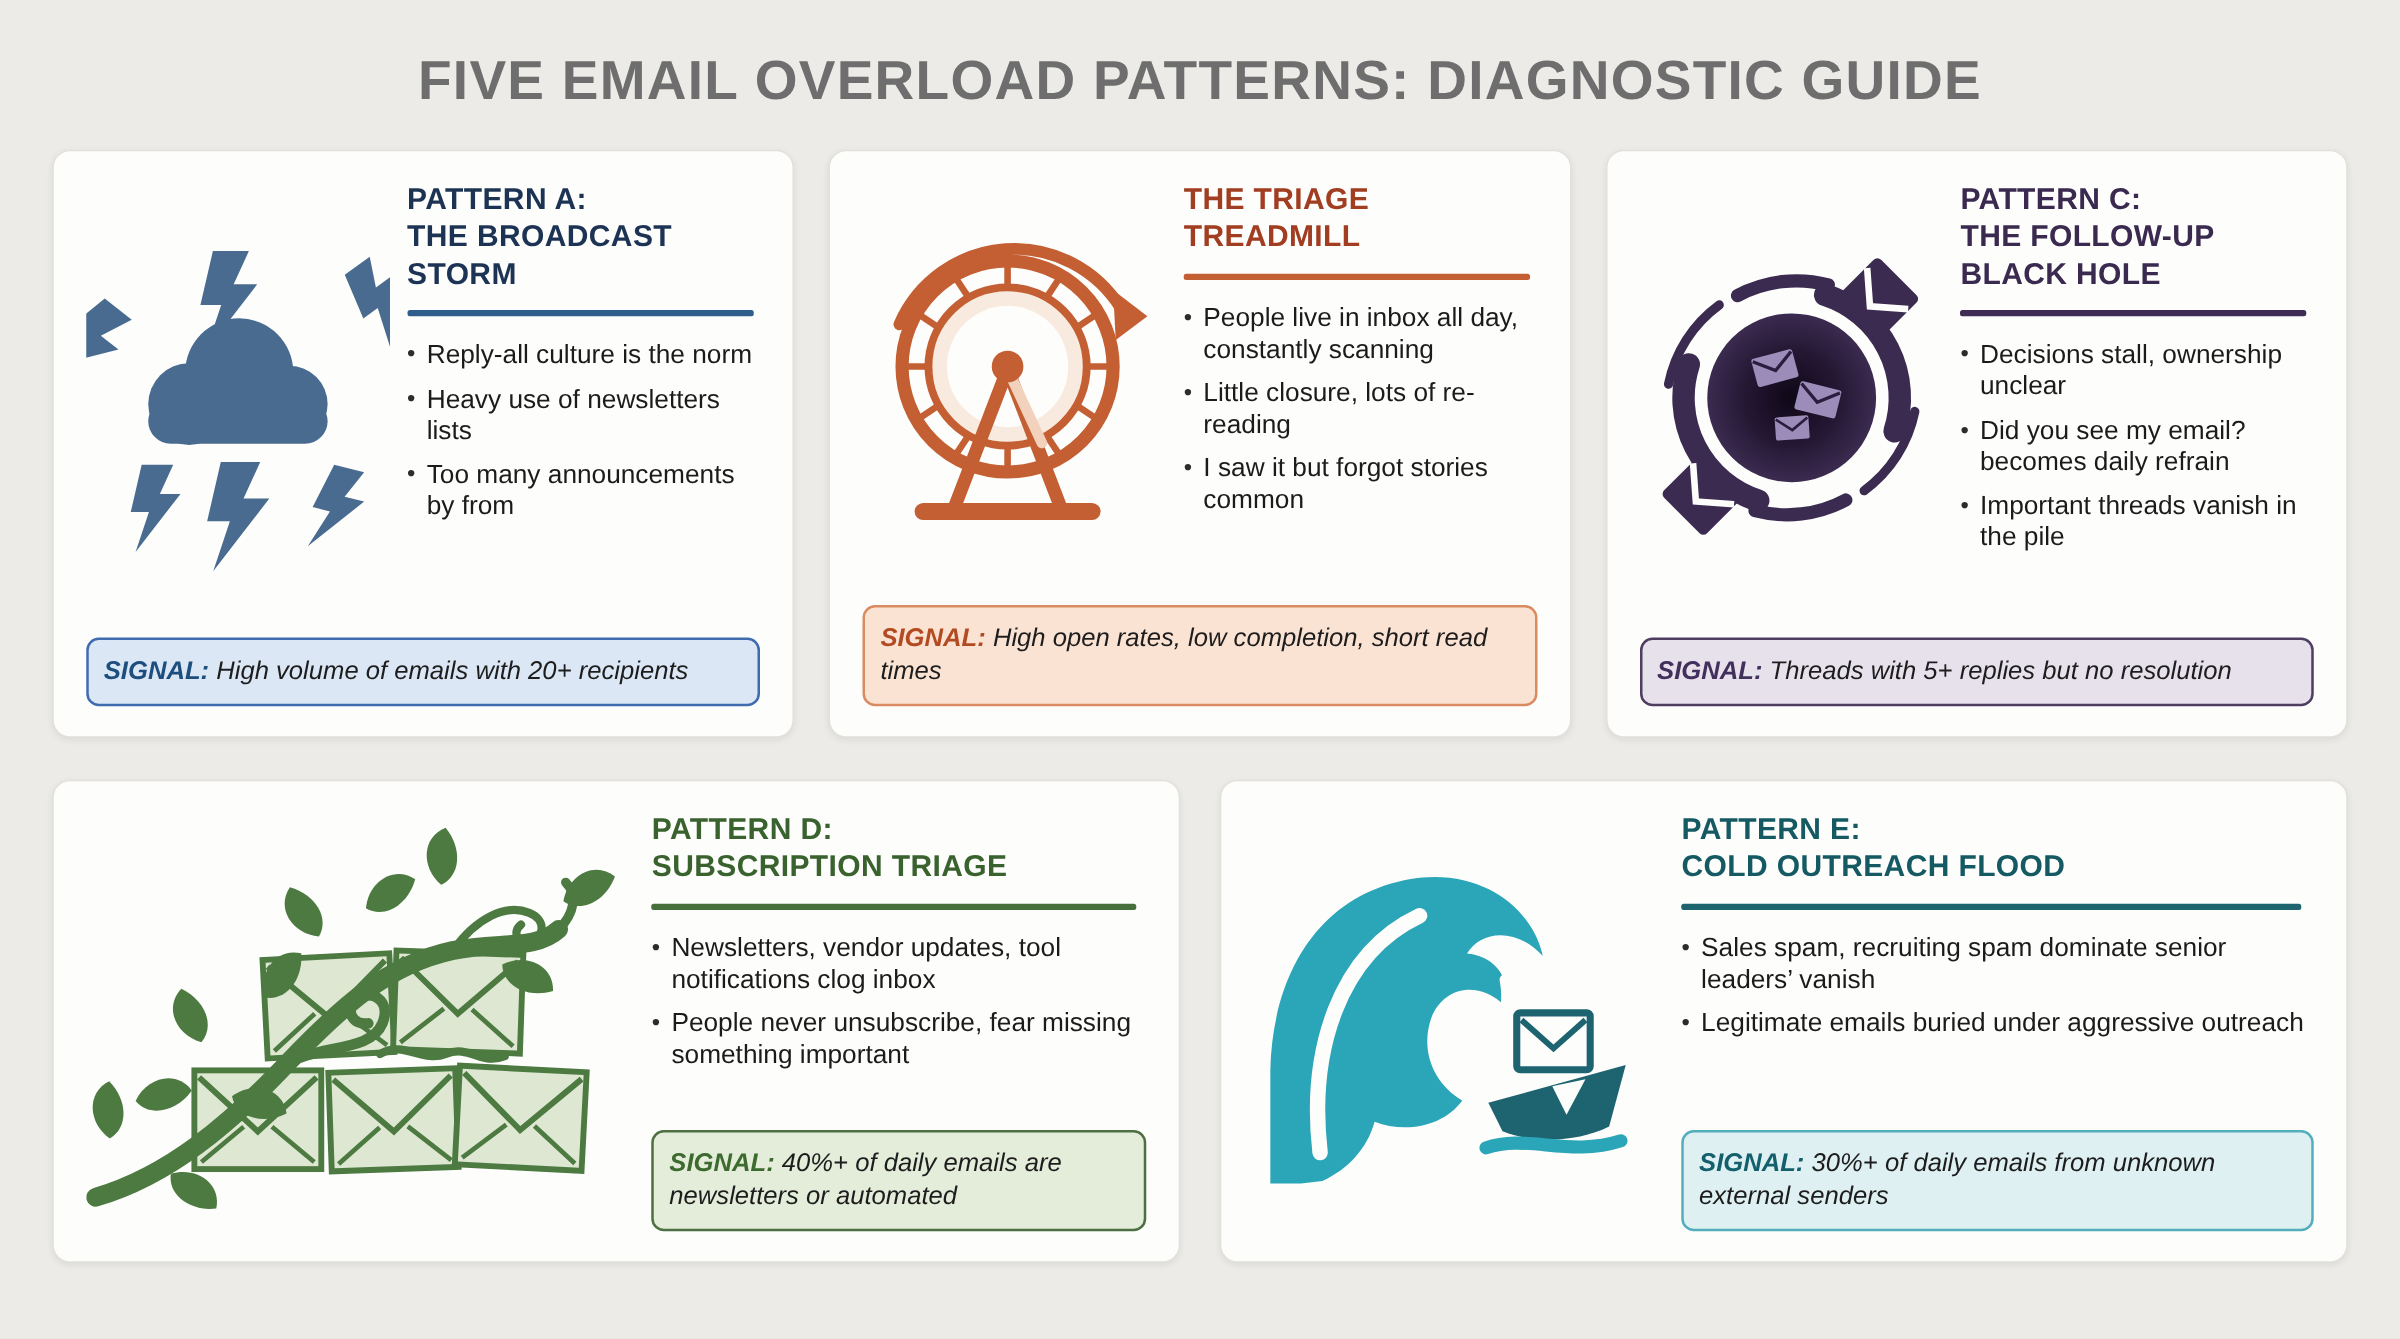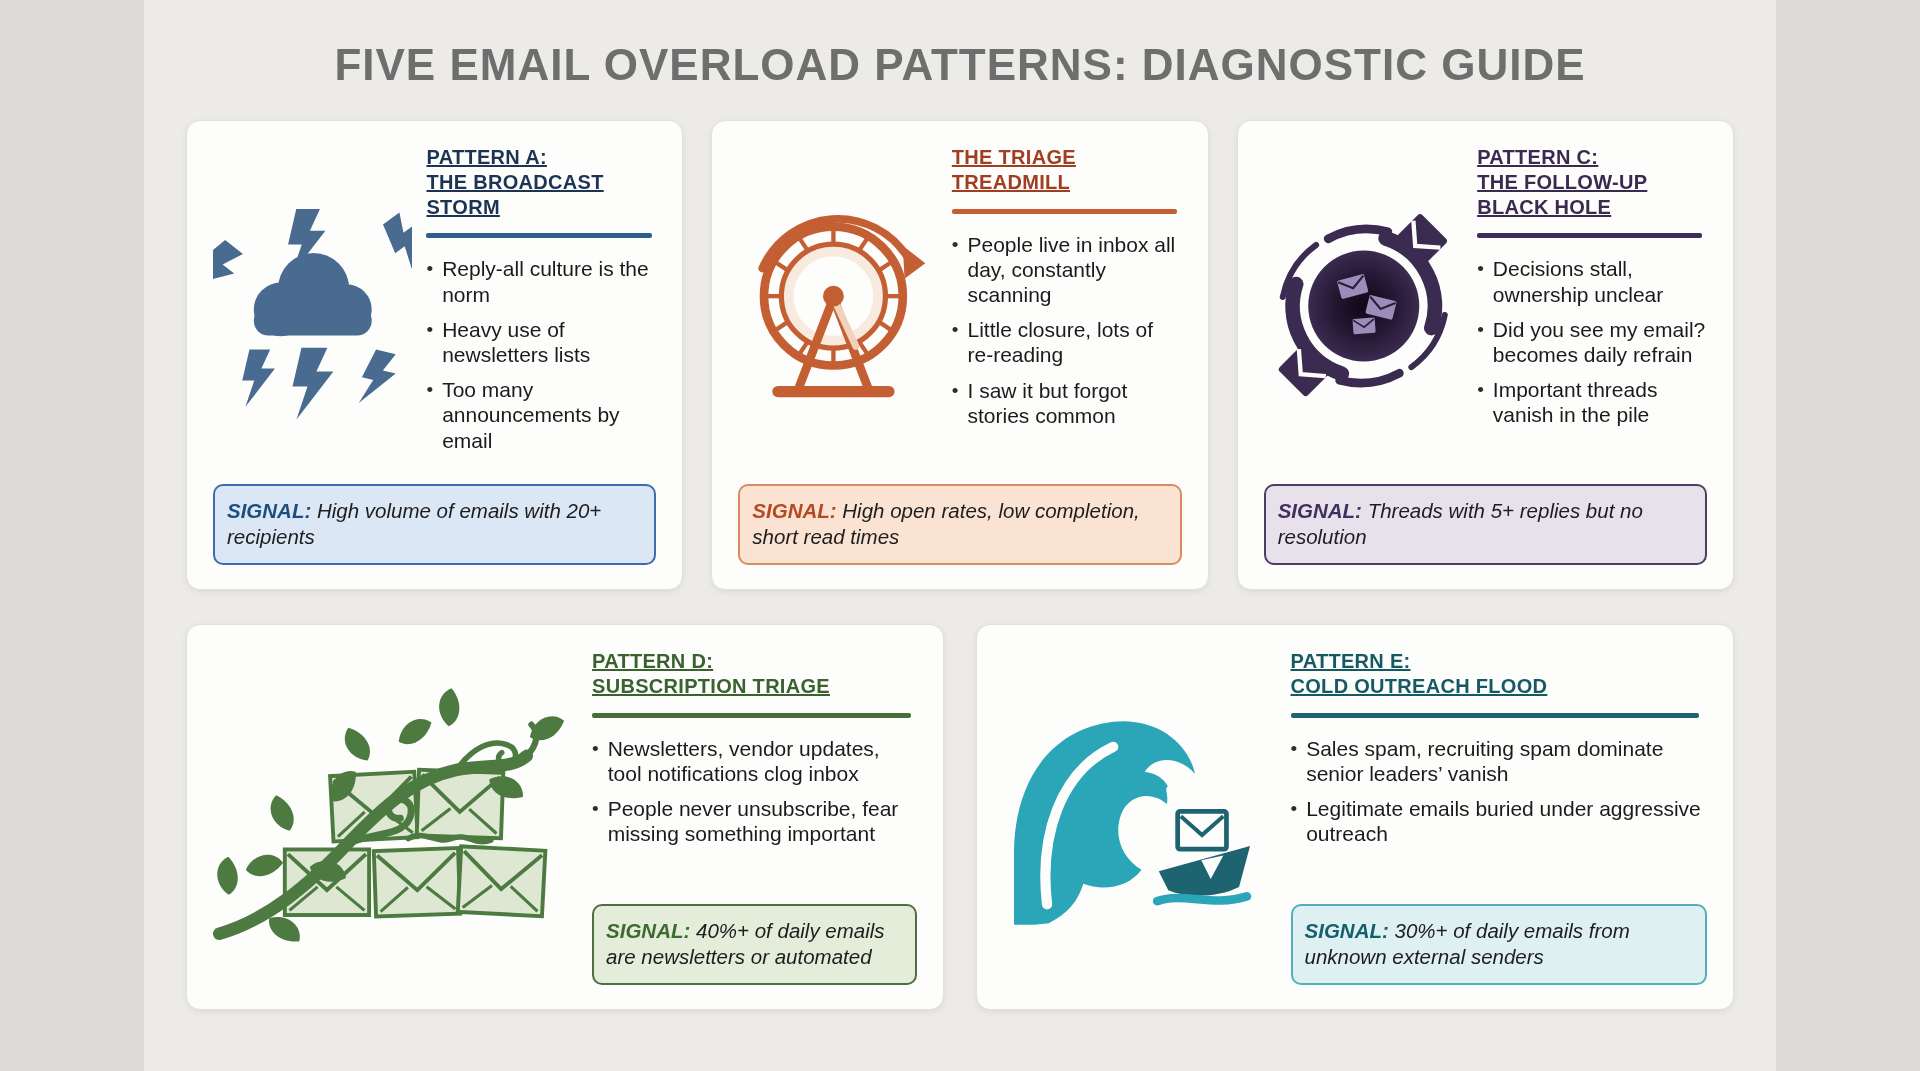--- a/index.html
+++ b/index.html
@@ -2,21 +2,21 @@
 <html><head>
 <meta charset="utf-8">
 <style>
   * { box-sizing: border-box; margin: 0; padding: 0; }
   html,body { width:100%; }
   body {
     font-family: "Liberation Sans", "DejaVu Sans", sans-serif;
     background:#dddbd7;
   }
   .canvas {
-    width:1632px; height:1071px;
+    width:1920px; height:1071px;
     background: var(--background, #edebe7);
     position:relative; overflow:hidden;
     margin:0 auto;
   }
   .page-title {
     margin-top:40px;
     text-align:center;
     font-size:44px;
     font-weight:700;
     letter-spacing:1px;
@@ -39,23 +39,22 @@
   .top-grid { grid-template-columns:45% 1fr; grid-template-rows:1fr auto; column-gap:14px; row-gap:14px; }
   .bottom-grid { grid-template-columns:51% 1fr; column-gap:20px; }
   .card-e .bottom-grid { grid-template-columns:38% 1fr; }
 
   .icon-wrap { display:flex; align-items:center; justify-content:center; }
   .icon-wrap svg { width:100%; height:auto; max-height:360px; }
   .row-bottom .icon-wrap svg { max-height:330px; }
 
   .content { display:flex; flex-direction:column; min-width:0; }
   .card-title {
-    font-size:20px; line-height:1.24; font-weight:700; letter-spacing:0.3px;
+    font-size:24px; line-height:1.24; font-weight:700; letter-spacing:0.3px;
     color: var(--title, #222);
-    text-decoration: underline;
   }
   .card-title .t-line { display:block; }
   .divider {
     height:5px; width:98%; margin-top:14px; border-radius:2px;
     background: var(--divider, #888);
   }
   .bullets { list-style:none; margin-top:18px; }
   .bullet { display:flex; gap:9px; margin-bottom:10px; font-size:21px; line-height:1.2; color:#1b1b1b; }
   .bullet .dot { color:#2c2c2c; flex:0 0 auto; font-size:19px; line-height:1.35; }
 
@@ -113,21 +112,21 @@
             <li class="bullet">
                 <span class="dot">•</span>
                 <span>Reply-all culture is the norm</span>
               </li>
             <li class="bullet">
                 <span class="dot">•</span>
                 <span>Heavy use of newsletters lists</span>
               </li>
             <li class="bullet">
                 <span class="dot">•</span>
-                <span>Too many announcements by email</span>
+                <span>Too many announcements by from</span>
               </li>
           </ul>
         </div>
         <div class="signal">
           <span class="sig-label">SIGNAL:</span>
           <span class="sig-text">High volume of emails with 20+ recipients</span>
         </div>
       </div>
     </article>
 

